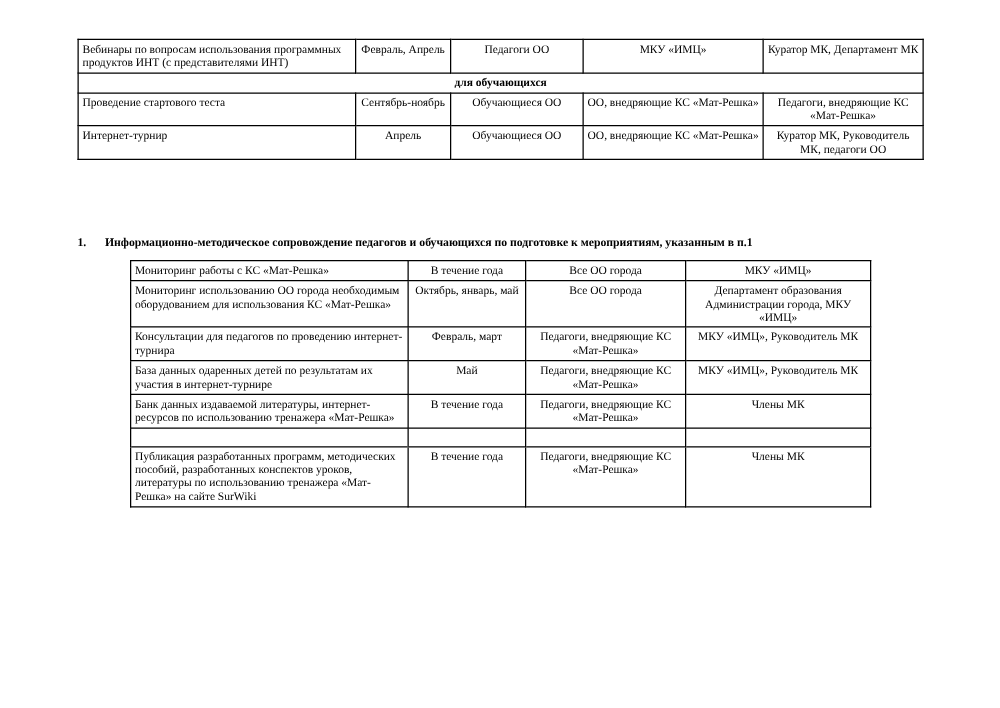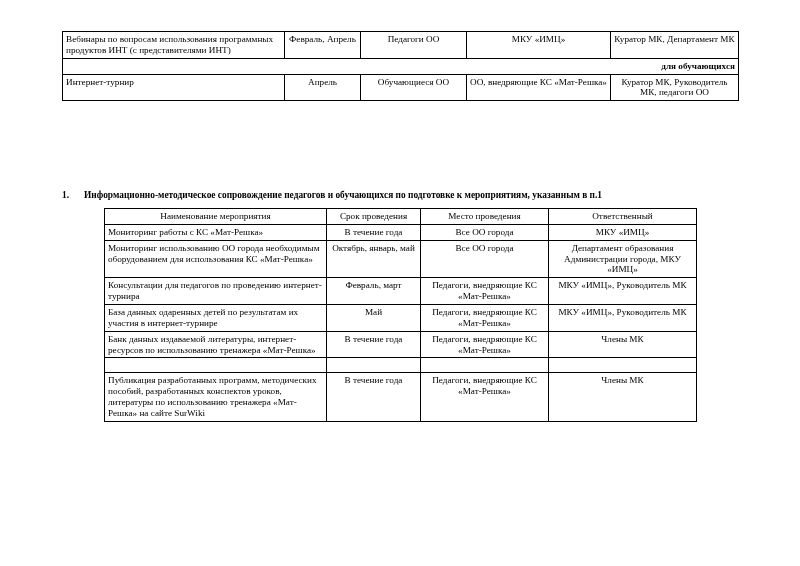--- a/index.html
+++ b/index.html
@@ -40,21 +40,21 @@
   .table-one {
     position: absolute;
     left: 62px;
     top: 31px;
     width: 676px;
   }
   .table-one td { height: auto; }
 
   .span-row td {
     font-weight: bold;
-    text-align: right;
+    text-align: center;
   }
 
   
   .section-heading {
     position: absolute;
     left: 62px;
     top: 190px;
     width: 680px;
     font-size: 9.4px;
     font-weight: bold;
@@ -104,20 +104,27 @@
         <td class="c-left">Вебинары по вопросам использования программных продуктов ИНТ (с представителями ИНТ)</td>
         <td class="c-center">Февраль, Апрель</td>
         <td class="c-center">Педагоги ОО</td>
         <td class="c-center">МКУ «ИМЦ»</td>
         <td class="c-center">Куратор МК, Департамент МК</td>
       </tr>
       <tr class="span-row">
         <td colspan="5">для обучающихся</td>
       </tr>
       <tr>
+        <td class="c-left">Проведение стартового теста</td>
+        <td class="c-center">Сентябрь-ноябрь</td>
+        <td class="c-center">Обучающиеся ОО</td>
+        <td class="c-center">ОО, внедряющие КС «Мат-Решка»</td>
+        <td class="c-center">Педагоги, внедряющие КС «Мат-Решка»</td>
+      </tr>
+      <tr>
         <td class="c-left">Интернет-турнир</td>
         <td class="c-center">Апрель</td>
         <td class="c-center">Обучающиеся ОО</td>
         <td class="c-center">ОО, внедряющие КС «Мат-Решка»</td>
         <td class="c-center">Куратор МК, Руководитель МК, педагоги ОО</td>
       </tr>
     </tbody>
   </table>
 
   <div class="section-heading">
@@ -125,26 +132,20 @@
   </div>
 
   <table class="table-two">
     <colgroup>
       <col style="width:222px">
       <col style="width:94px">
       <col style="width:128px">
       <col style="width:148px">
     </colgroup>
     <tbody>
-      <tr>
-        <td class="head-cell">Наименование мероприятия</td>
-        <td class="head-cell">Срок проведения</td>
-        <td class="head-cell">Место проведения</td>
-        <td class="head-cell">Ответственный</td>
-      </tr>
       <tr>
         <td class="c-left">Мониторинг работы с КС «Мат-Решка»</td>
         <td class="c-center">В течение года</td>
         <td class="c-center">Все ОО города</td>
         <td class="c-center">МКУ «ИМЦ»</td>
       </tr>
       <tr>
         <td class="c-left">Мониторинг использованию ОО города необходимым оборудованием для использования КС «Мат-Решка»</td>
         <td class="c-center">Октябрь, январь, май</td>
         <td class="c-center">Все ОО города</td>

